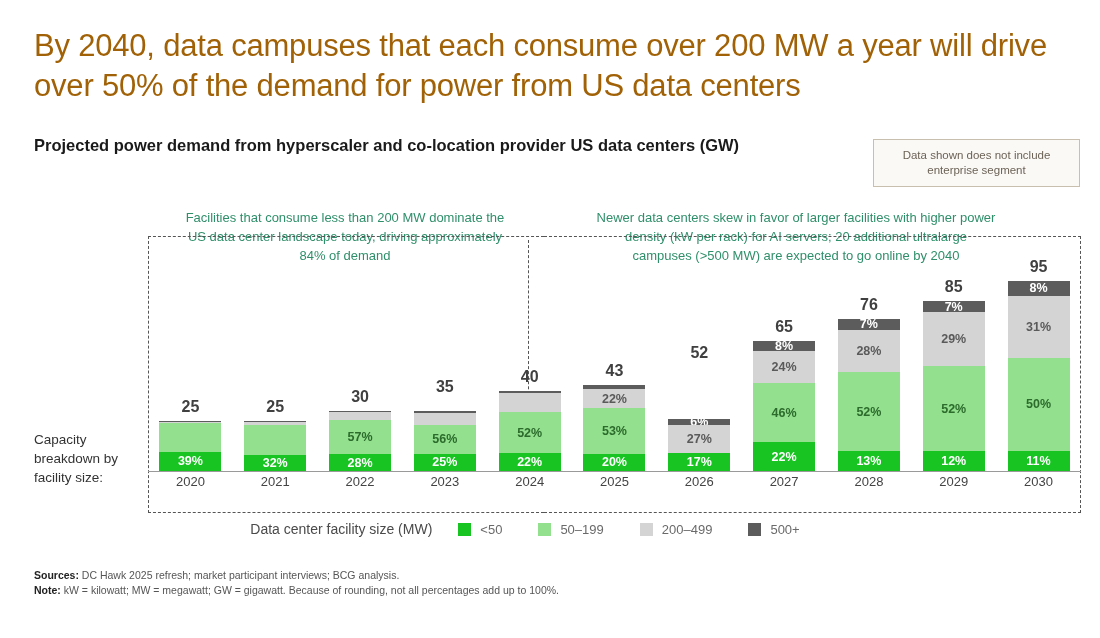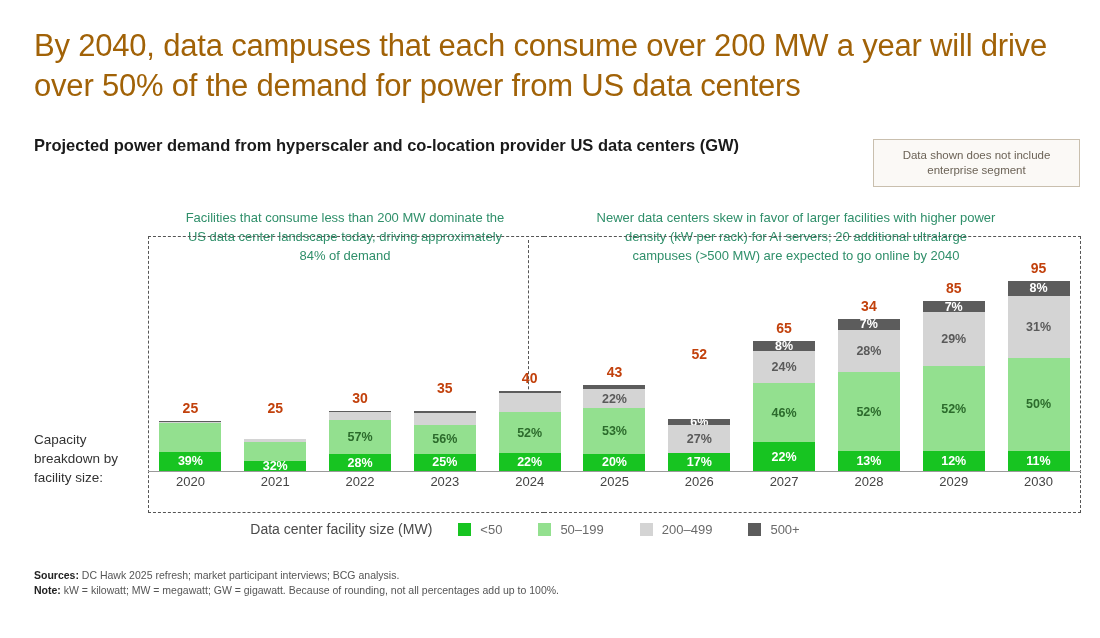--- a/index.html
+++ b/index.html
@@ -129,23 +129,23 @@
     display: flex;
     flex-direction: column;
     justify-content: flex-end;
     align-items: center;
     position: relative;
   }
   .bar-total {
     position: absolute;
     width: 100%;
     text-align: center;
-    font-size: 14px;
+    font-size: 16px;
     font-weight: bold;
-    color: #c2410c;
+    color: #404040;
   }
   .bar-stack {
     width: 62px;
     display: flex;
     flex-direction: column;
     justify-content: flex-end;
   }
   .seg {
     width: 100%;
     display: flex;
@@ -240,21 +240,21 @@
           <div class="seg s500" style="height: 0.5px;"></div>
           <div class="seg s200" style="height: 1.5px;"></div>
           <div class="seg s50" style="height: 28.5px;"></div>
           <div class="seg slt50" style="height: 19.5px;">
             <span>39%</span>
           </div>
         </div>
       </div>
       <div class="bar-col">
         <div class="bar-total" style="bottom: 55px;">25</div>
-        <div class="bar-stack" style="height: 32px;">
+        <div class="bar-stack" style="height: 50px;">
           <div class="seg s500" style="height: 0.5px;"></div>
           <div class="seg s200" style="height: 3.5px;"></div>
           <div class="seg s50" style="height: 30px;"></div>
           <div class="seg slt50" style="height: 16px;">
             <span>32%</span>
           </div>
         </div>
       </div>
       <div class="bar-col">
         <div class="bar-total" style="bottom: 65px;">30</div>
@@ -335,21 +335,21 @@
           </div>
           <div class="seg s50" style="height: 59.8px;">
             <span>46%</span>
           </div>
           <div class="seg slt50" style="height: 28.6px;">
             <span>22%</span>
           </div>
         </div>
       </div>
       <div class="bar-col">
-        <div class="bar-total" style="bottom: 157px;">34</div>
+        <div class="bar-total" style="bottom: 157px;">76</div>
         <div class="bar-stack" style="height: 152px;">
           <div class="seg s500" style="height: 10.64px;">
             <span>7%</span>
           </div>
           <div class="seg s200" style="height: 42.56px;">
             <span>28%</span>
           </div>
           <div class="seg s50" style="height: 79.04px;">
             <span>52%</span>
           </div>

